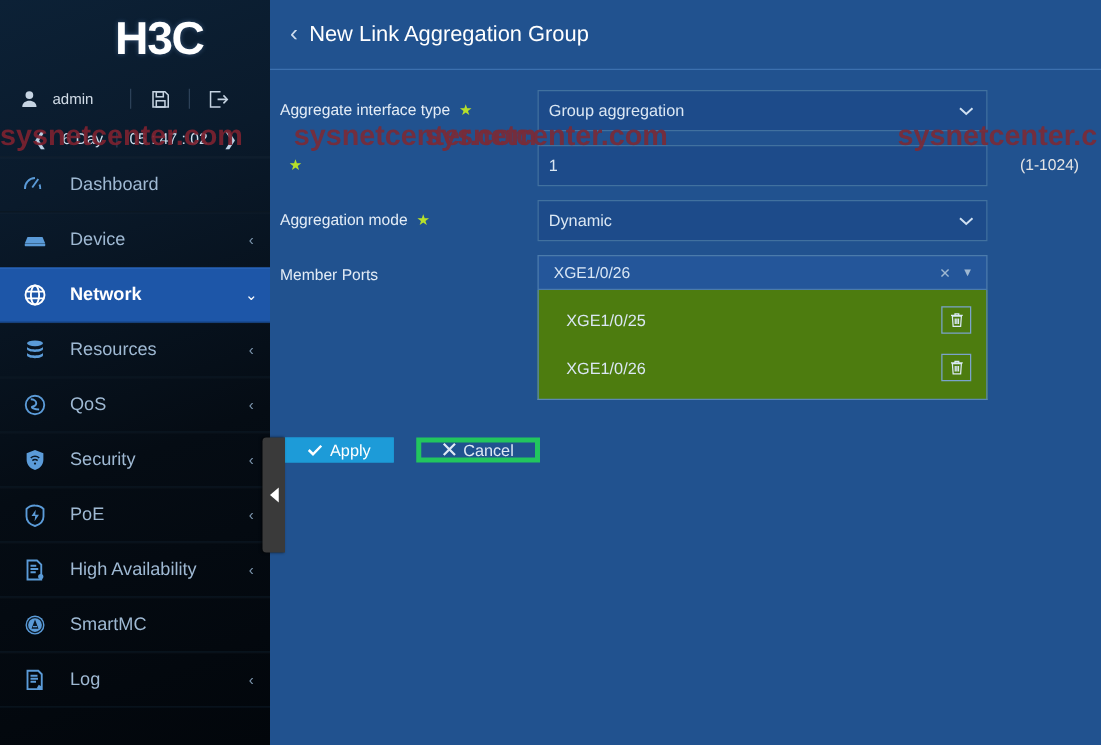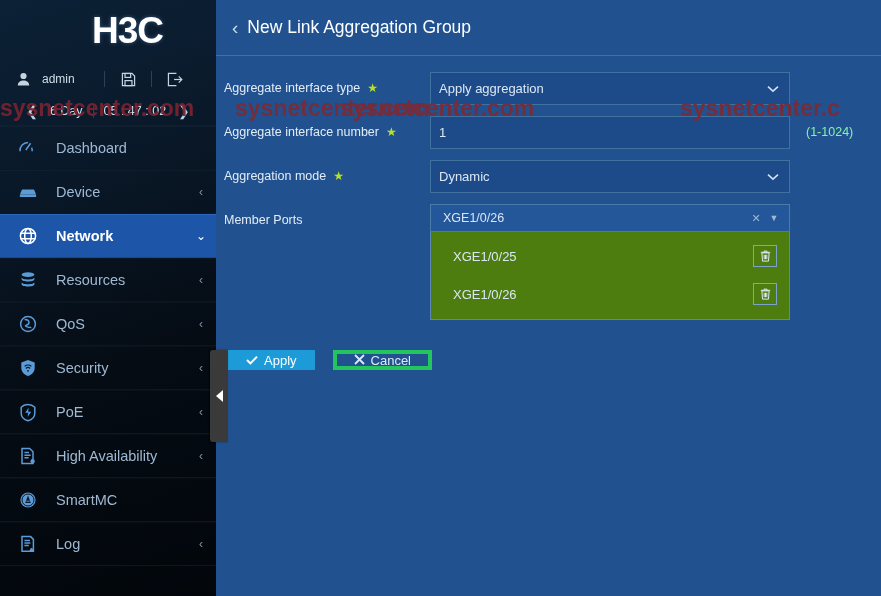--- a/index.html
+++ b/index.html
@@ -171,24 +171,24 @@
     padding: 0 8px;
     color: #dbe7f3;
     font-size: 13px;
   }
   .ctl-box.select { cursor: pointer; }
   .ctl-box .val { flex: 1; }
   .ctl-box .chev {
     color: #cfe0f2; font-size: 13px; margin-right: 2px;
   }
   .hint {
-    color: #86efac;
+    color: #e5e5e5;
     font-size: 12.5px;
     padding-top: 9px;
-    margin-left: 16px;
+    margin-left: 26px;
     white-space: nowrap;
   }
 
   
   .ms-field {
     width: 360px; height: 28px;
     background: #24569a;
     border: 1px solid #4b7bab;
     display: flex; align-items: center;
     padding: 0 6px 0 12px;
@@ -435,33 +435,32 @@
 
     <div id="form">
 
       <div class="frow">
         <div class="flabel">
           <span>Aggregate interface type</span>
           <span class="req">★</span>
         </div>
         <div class="fctl">
           <div class="ctl-box select">
-            <span class="val">Apply aggregation</span>
+            <span class="val">Group aggregation</span>
             <span class="chev">
               <svg width="12" height="8" viewBox="0 0 12 8" fill="none" stroke="#cfe0f2" stroke-width="1.6">
                   <path d="M1 1.6L6 6.2 11 1.6"></path>
                 </svg>
             </span>
           </div>
         </div>
       </div>
 
       <div class="frow">
         <div class="flabel">
-          <span>Aggregate interface number</span>
           <span class="req">★</span>
         </div>
         <div class="fctl">
           <div class="ctl-box">
             <span class="val">1</span>
           </div>
         </div>
         <div class="hint">(1-1024)</div>
       </div>
 
@@ -537,17 +536,17 @@
           <span>Cancel</span>
         </div>
       </div>
 
     </div>
   </div>
 
   <div id="watermarks">
       <div class="wm dark" style="left: 0px; top: 95px;">sysnetcenter.com</div>
       <div class="wm lite" style="left: 340px; top: 95px;">sysnetcenter.com</div>
-      <div class="wm lite" style="left: 680px; top: 95px;">sysnetcenter.c</div>
+      <div class="wm lite" style="left: 718px; top: 95px;">sysnetcenter.c</div>
       <div class="wm lite" style="left: 235px; top: 95px;">sysnetcenter.com</div>
     </div>
 
 </div>
 
 </body></html>

